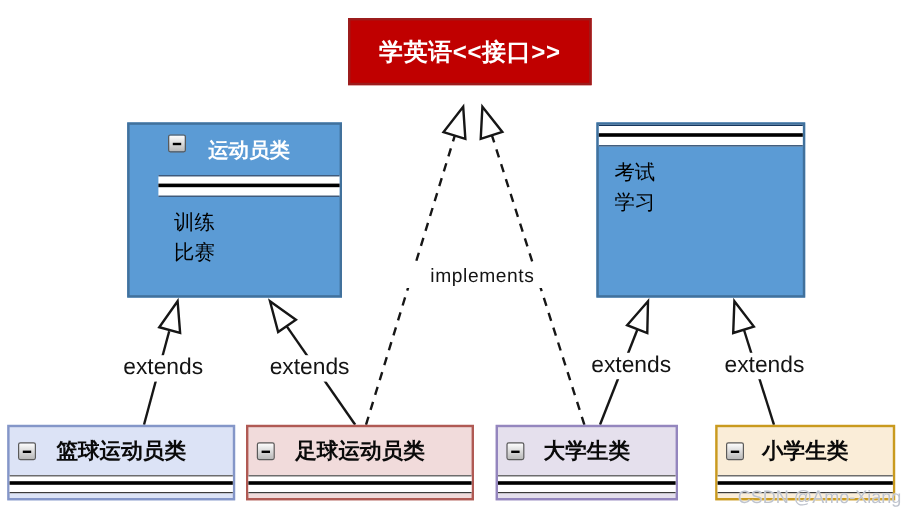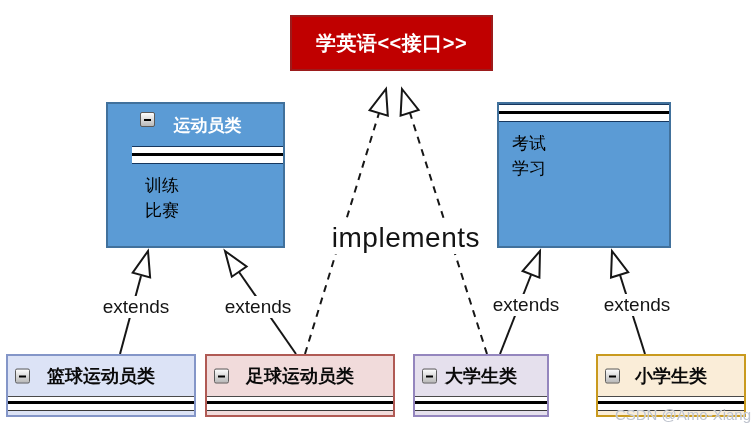--- a/index.html
+++ b/index.html
@@ -31,21 +31,21 @@
   .sub .stitle{font-weight:bold;font-size:18px;color:#0a0a0a;}
   .sub .compartment{height:13px;border-top:1px solid #4a4a4a;border-bottom:1px solid #3a3a3a;}
   .sub .compartment .cline{top:4px;height:3px;}
   .sub1{background:#DCE3F6;border-color:#8496C8;}
   .sub2{background:#F1DBDB;border-color:#B05A54;}
   .sub3{background:#E5E0ED;border-color:#9486BE;}
   .sub4{background:#FAEDD8;border-color:#C99A1E;}
   
   .lbl{position:absolute;z-index:3;text-align:center;color:#141414;background:#ffffff;padding:0 2px;}
   .lbl.small{font-size:19px;width:76px;}
-  .lbl.big{font-size:28px;width:156px;letter-spacing:.5px;text-align:right;}
+  .lbl.big{font-size:16px;width:156px;letter-spacing:.5px;}
   
   .watermark{
     position:absolute;z-index:4;right:4px;bottom:5px;font-size:15px;
     color:rgba(187,192,202,0.95);text-shadow:0 0 1px #ffffff;
   }
 </style>
 </head>
 <body>
 
 <div class="canvas">
@@ -124,21 +124,21 @@
       <span class="collapse">
           <span class="minus"></span>
         </span>
       <span class="stitle">足球运动员类</span>
     </div>
     <div class="compartment">
         <div class="cline"></div>
       </div>
   </div>
 
-  <div class="box sub sub3" style="left:413px;top:354px;width:136px;height:63px;">
+  <div class="box sub sub3" style="left:413px;top:354px;width:152px;height:63px;">
     <div class="hdr">
       <span class="collapse">
           <span class="minus"></span>
         </span>
       <span class="stitle">大学生类</span>
     </div>
     <div class="compartment">
         <div class="cline"></div>
       </div>
   </div>

